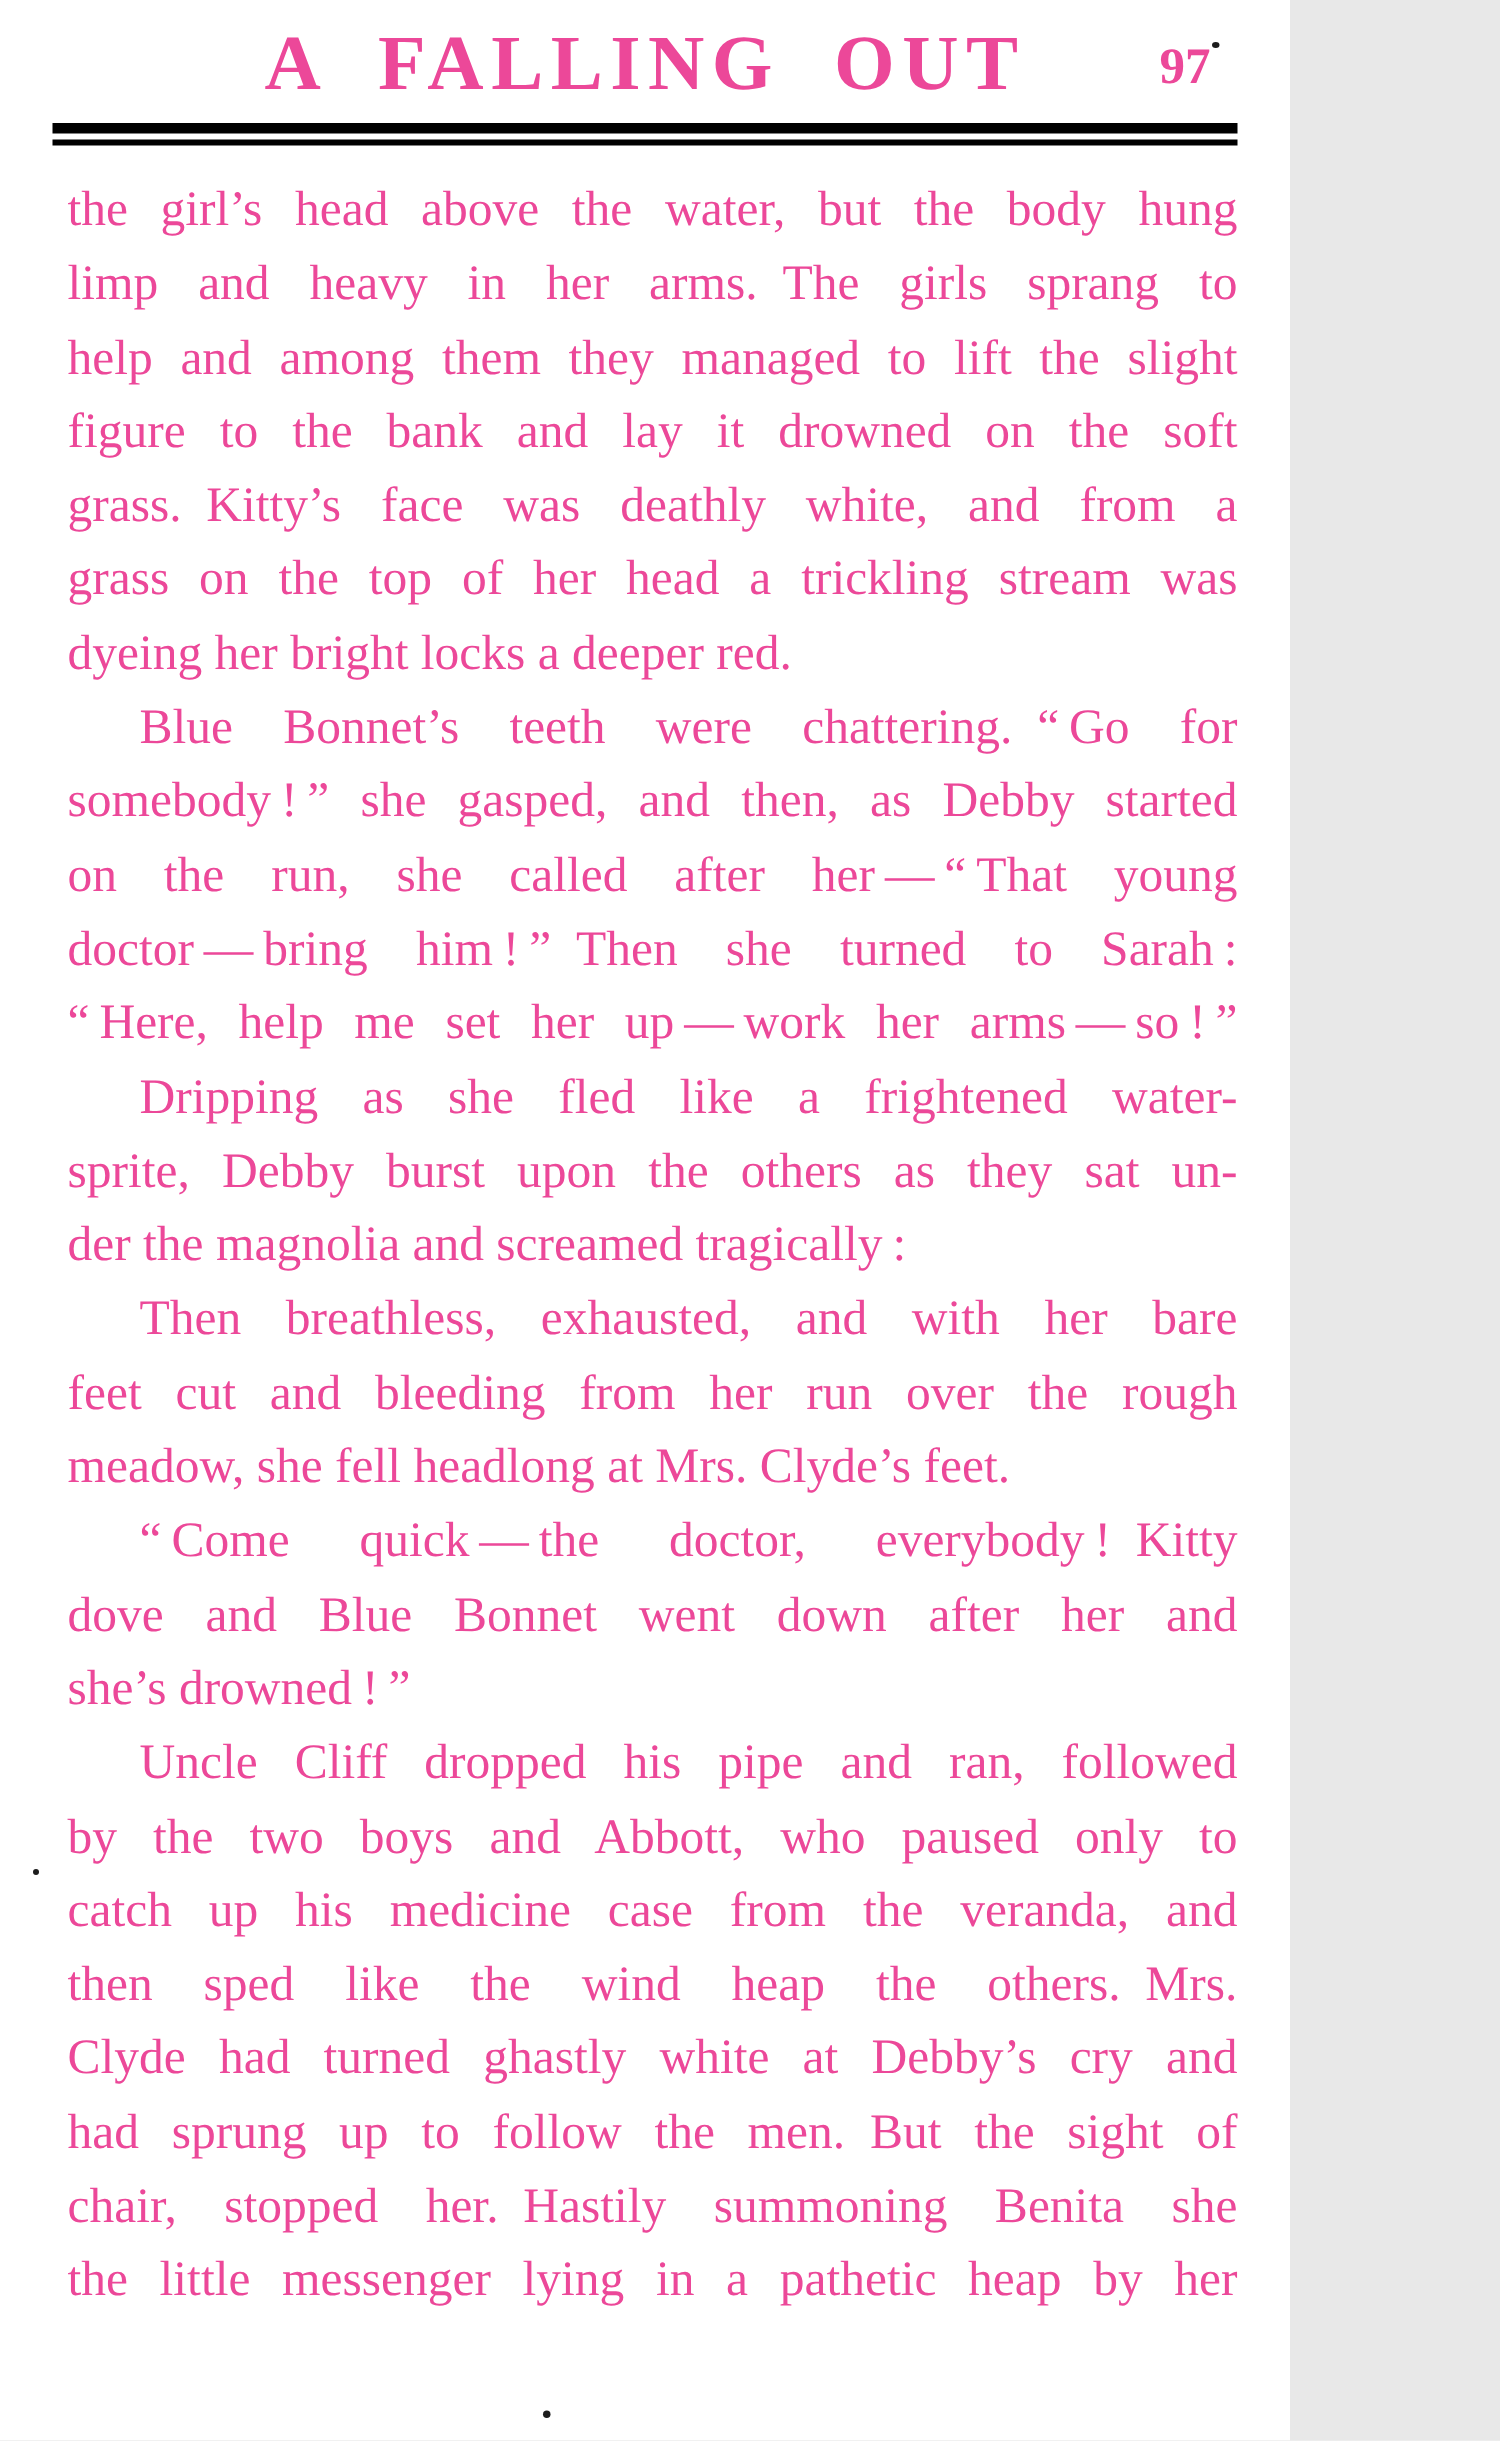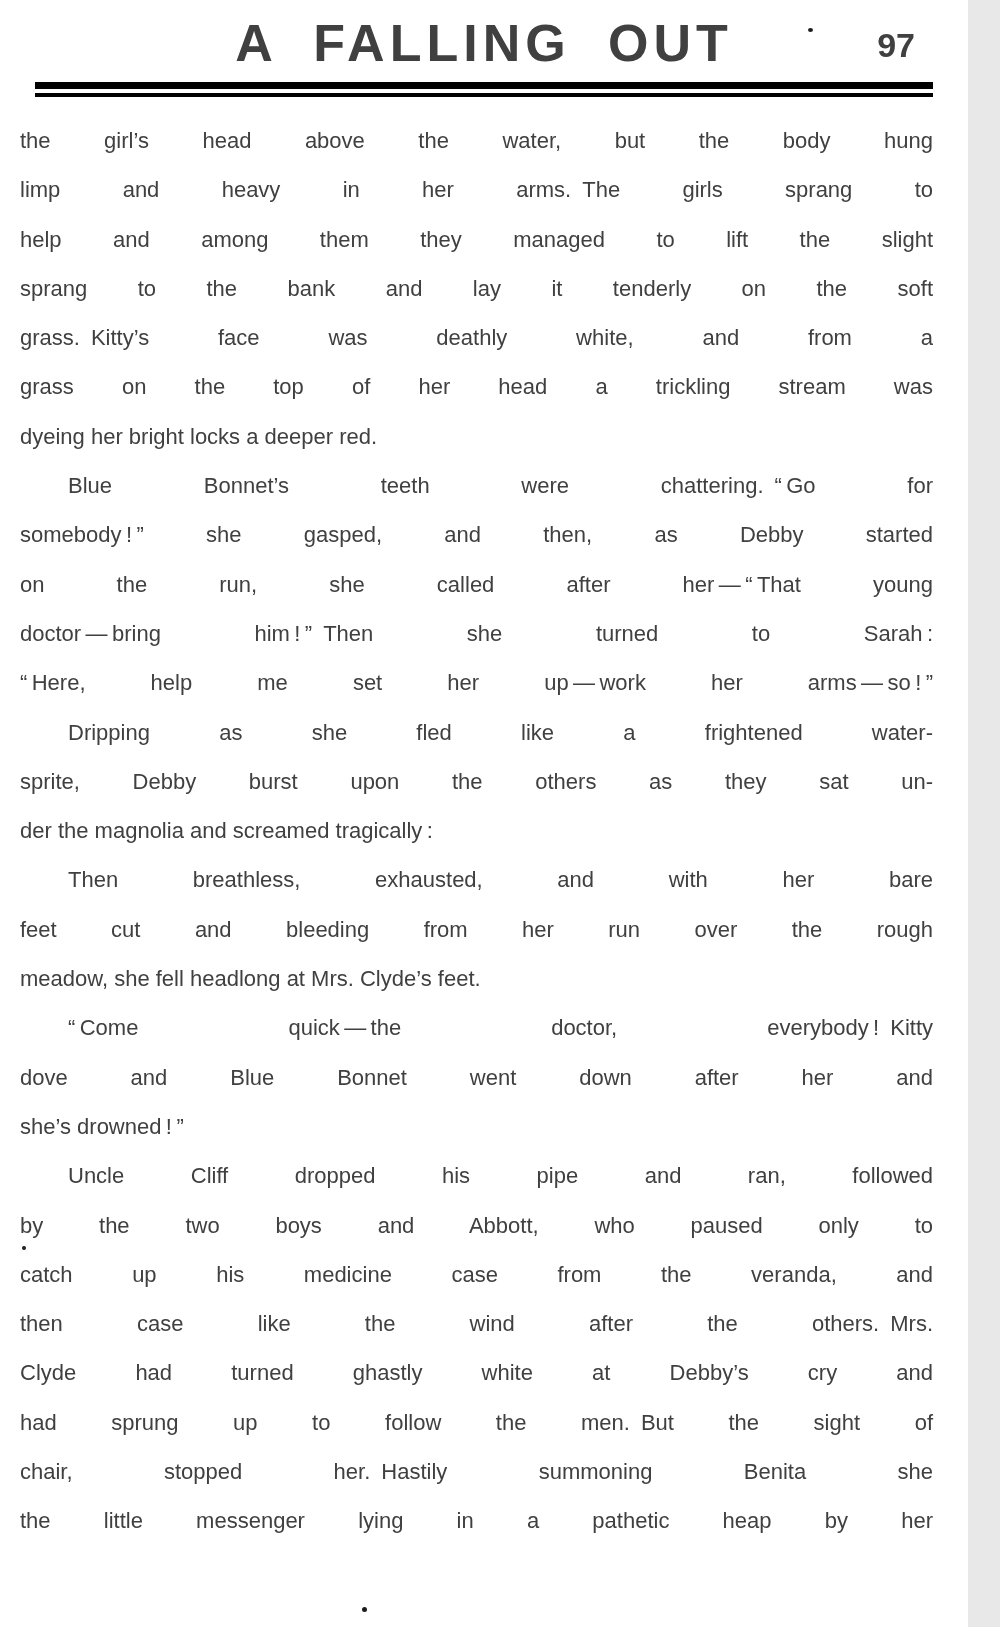--- a/index.html
+++ b/index.html
@@ -2,26 +2,26 @@
 <html><head>
 <meta charset="utf-8">
 <style>
   html, body {
     margin: 0;
     padding: 0;
     background: #e8e8e8;
   }
   .page {
     position: relative;
-    width: 968px;
+    width: 860px;
     height: 1627px;
     background: #ffffff;
     overflow: hidden;
-    font-family: Liberation Sans, sans-serif;
-    color: #404040;
+    font-family: Liberation Serif, serif;
+    color: #ec4899;
   }
   .header {
     position: absolute;
     top: 16px;
     left: 35px;
     right: 35px;
     height: 54px;
   }
   .title {
     text-align: center;
@@ -46,23 +46,23 @@
     left: 35px;
     right: 35px;
     height: 15px;
     box-sizing: border-box;
     border-top: 7px solid #000;
     border-bottom: 4px solid #000;
   }
   .body-text {
     position: absolute;
     top: 116px;
-    left: 20px;
+    left: 45px;
     right: 35px;
-    font-size: 22px;
+    font-size: 33px;
     line-height: 49.3px;
   }
   .paragraph { margin: 0; }
   .line {
     text-align: justify;
     text-align-last: justify;
     text-justify: inter-word;
   }
   .line.no-fill { text-align-last: left; }
   .line.indent { text-indent: 48px; }
@@ -85,21 +85,21 @@
     <div class="pagenum">97</div>
   </div>
 
   <div class="double-rule"></div>
 
   <div class="body-text">
       <div class="paragraph">
         <div class="line">the girl’s head above the water, but the body hung</div>
         <div class="line">limp and heavy in her arms. The girls sprang to</div>
         <div class="line">help and among them they managed to lift the slight</div>
-        <div class="line">sprang to the bank and lay it tenderly on the soft</div>
+        <div class="line">figure to the bank and lay it drowned on the soft</div>
         <div class="line">grass. Kitty’s face was deathly white, and from a</div>
         <div class="line">grass on the top of her head a trickling stream was</div>
         <div class="line no-fill">dyeing her bright locks a deeper red.</div>
       </div>
       <div class="paragraph">
         <div class="line indent">Blue Bonnet’s teeth were chattering. “ Go for</div>
         <div class="line">somebody ! ” she gasped, and then, as Debby started</div>
         <div class="line">on the run, she called after her — “ That young</div>
         <div class="line">doctor — bring him ! ” Then she turned to Sarah :</div>
         <div class="line">“ Here, help me set her up — work her arms — so ! ”</div>
@@ -116,21 +116,21 @@
       </div>
       <div class="paragraph">
         <div class="line indent">“ Come quick — the doctor, everybody ! Kitty</div>
         <div class="line">dove and Blue Bonnet went down after her and</div>
         <div class="line no-fill">she’s drowned ! ”</div>
       </div>
       <div class="paragraph">
         <div class="line indent">Uncle Cliff dropped his pipe and ran, followed</div>
         <div class="line">by the two boys and Abbott, who paused only to</div>
         <div class="line">catch up his medicine case from the veranda, and</div>
-        <div class="line">then case like the wind after the others. Mrs.</div>
+        <div class="line">then sped like the wind heap the others. Mrs.</div>
         <div class="line">Clyde had turned ghastly white at Debby’s cry and</div>
         <div class="line">had sprung up to follow the men. But the sight of</div>
         <div class="line">chair, stopped her. Hastily summoning Benita she</div>
         <div class="line">the little messenger lying in a pathetic heap by her</div>
       </div>
     </div>
 
   <div class="speck s1"></div>
   <div class="speck s2"></div>
   <div class="speck s3"></div>

